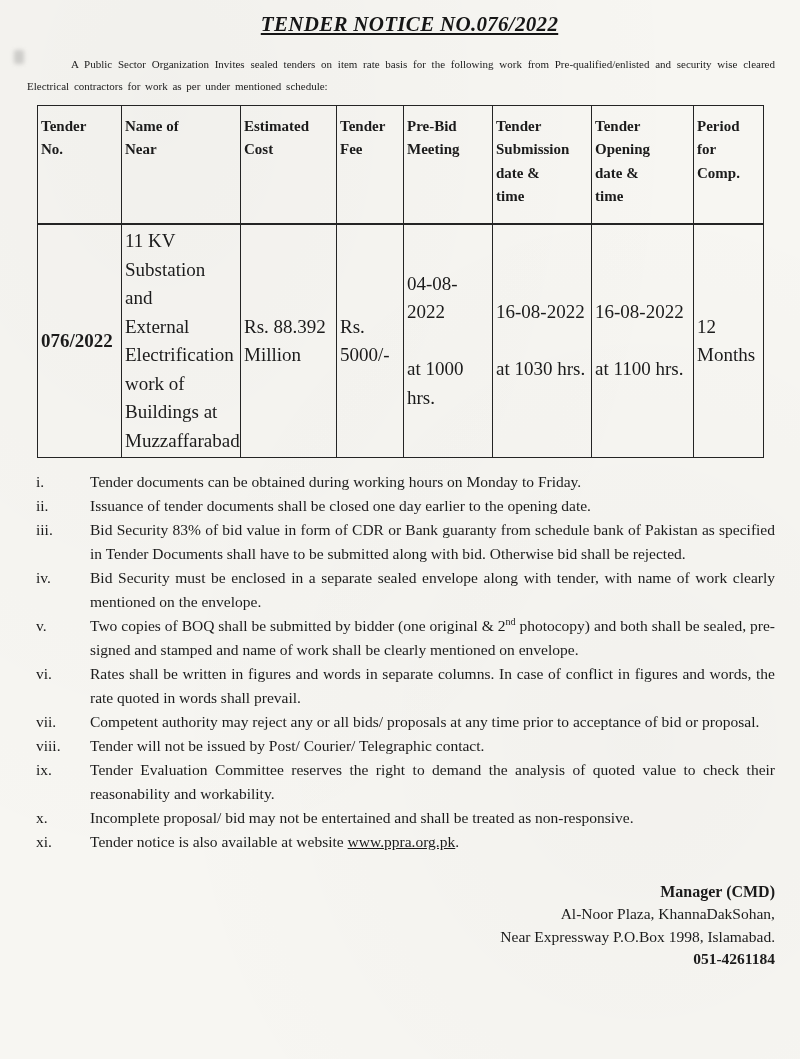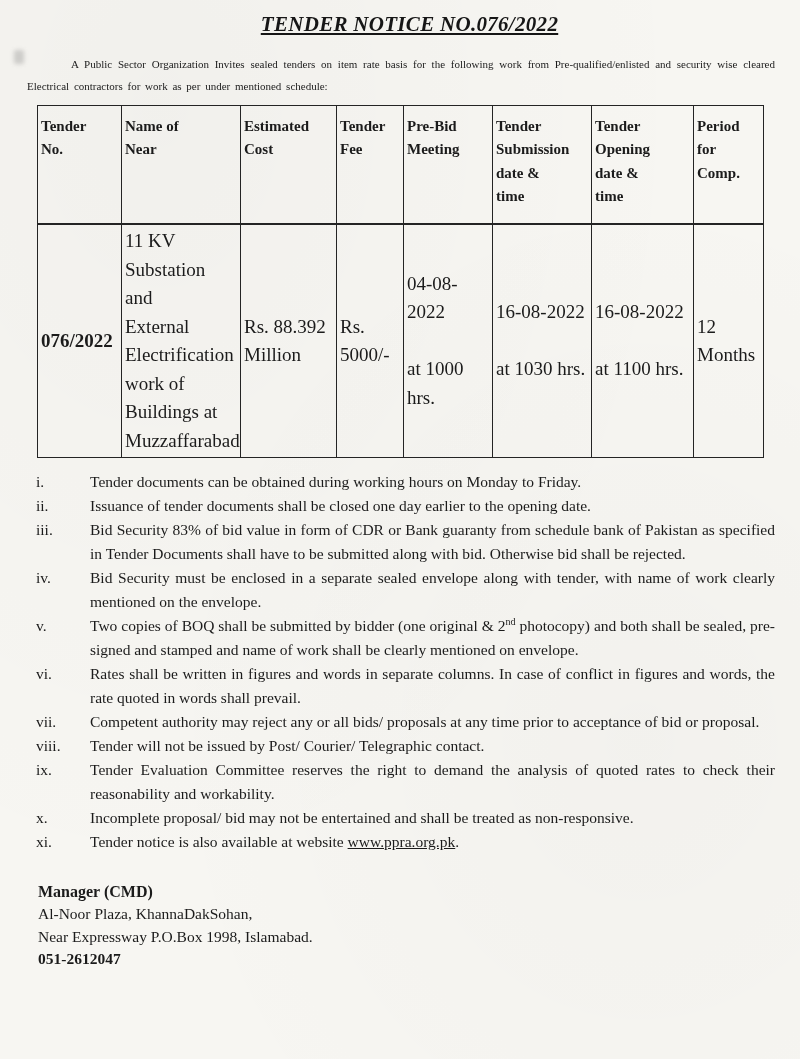--- a/index.html
+++ b/index.html
@@ -90,23 +90,22 @@
     text-align: justify;
   }
   .note-text sup { font-size: 10px; line-height: 0; }
   .url-link {
     text-decoration: underline;
     color: #1b1b1b;
     cursor: pointer;
   }
   .signature-block {
     margin: 26px 25px 0 0;
-    text-align: left;
+    text-align: right;
     line-height: 1.45;
-    padding-left: 38px;
   }
   .signatory { font-size: 16px; font-weight: bold; }
   .address-line { font-size: 15.5px; }
   .phone { font-size: 15.5px; font-weight: bold; }
 </style>
 </head>
 <body>
 
 <div class="page">
   <div class="scan-artifact"></div>
@@ -210,31 +209,31 @@
     <div class="note-item">
       <span class="note-num">vii.</span>
       <span class="note-text">Competent authority may reject any or all bids/ proposals at any time prior to acceptance of bid or proposal.</span>
     </div>
     <div class="note-item">
       <span class="note-num">viii.</span>
       <span class="note-text">Tender will not be issued by Post/ Courier/ Telegraphic contact.</span>
     </div>
     <div class="note-item">
       <span class="note-num">ix.</span>
-      <span class="note-text">Tender Evaluation Committee reserves the right to demand the analysis of quoted rates to check their reasonability and workability.</span>
+      <span class="note-text">Tender Evaluation Committee reserves the right to demand the analysis of quoted value to check their reasonability and workability.</span>
     </div>
     <div class="note-item">
       <span class="note-num">x.</span>
       <span class="note-text">Incomplete proposal/ bid may not be entertained and shall be treated as non-responsive.</span>
     </div>
     <div class="note-item">
       <span class="note-num">xi.</span>
       <span class="note-text"><span>Tender notice is also available at website </span><span class="url-link">www.ppra.org.pk</span><span>.</span></span>
     </div>
   </div>
 
   <div class="signature-block">
     <div class="signatory">Manager (CMD)</div>
     <div class="address-line">Al-Noor Plaza, KhannaDakSohan,</div>
     <div class="address-line">Near Expressway P.O.Box 1998, Islamabad.</div>
-    <div class="phone">051-2612047</div>
+    <div class="phone">051-4261184</div>
   </div>
 </div>
 
 </body></html>

